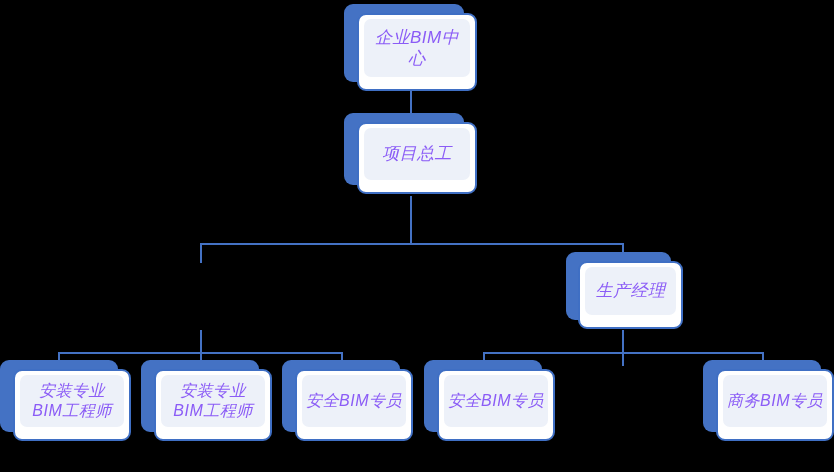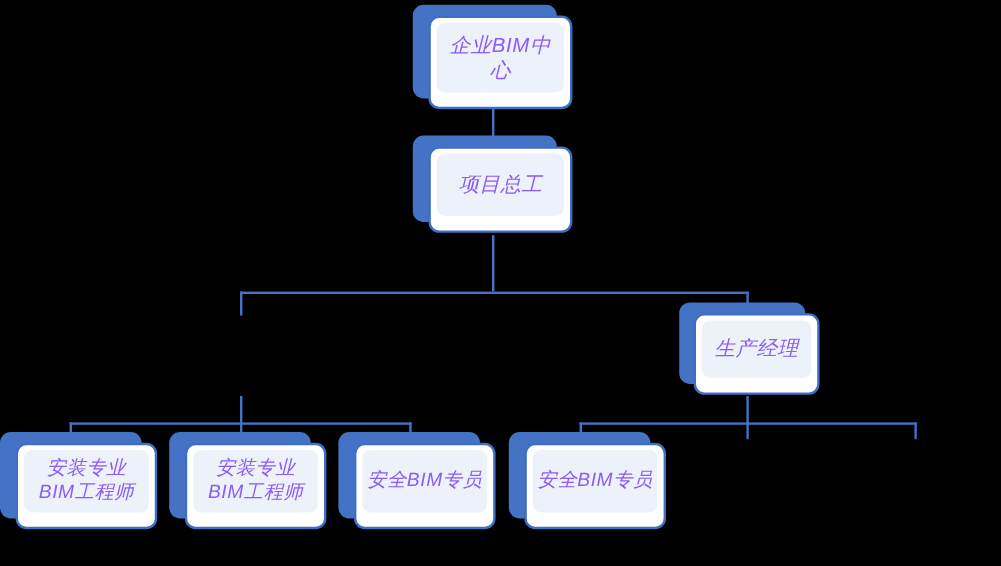--- a/index.html
+++ b/index.html
@@ -159,14 +159,22 @@
   <div class="node small" style="left:424px; top:360px; width:118px; height:72px;">
     <div class="plate"></div>
     <div class="card" style="left:13px; top:9px; width:118px; height:72px;">
       <div class="inner">
         <span class="label">安全BIM专员</span>
       </div>
     </div>
   </div>
 
 
+  <div class="node small" style="left:703px; top:360px; width:118px; height:72px;">
+    <div class="plate"></div>
+    <div class="card" style="left:13px; top:9px; width:118px; height:72px;">
+      <div class="inner">
+        <span class="label">商务BIM专员</span>
+      </div>
+    </div>
+  </div>
 
 </div>
 
 </body></html>

